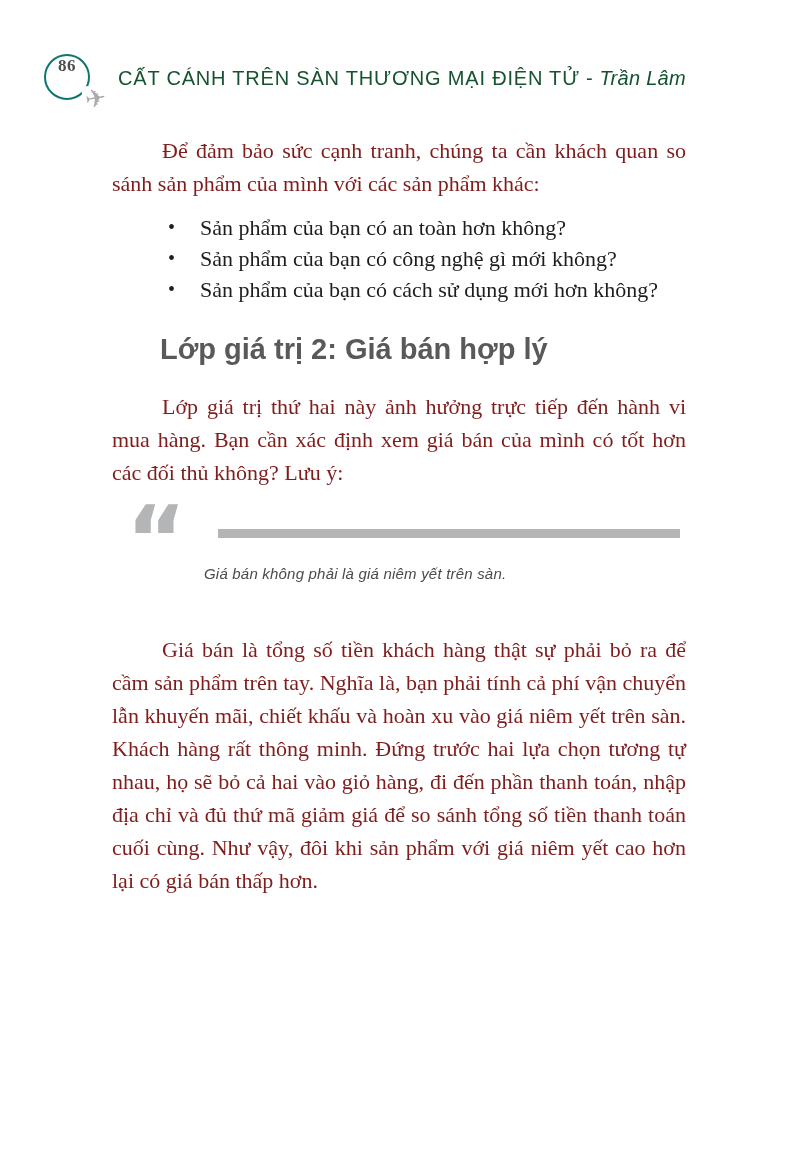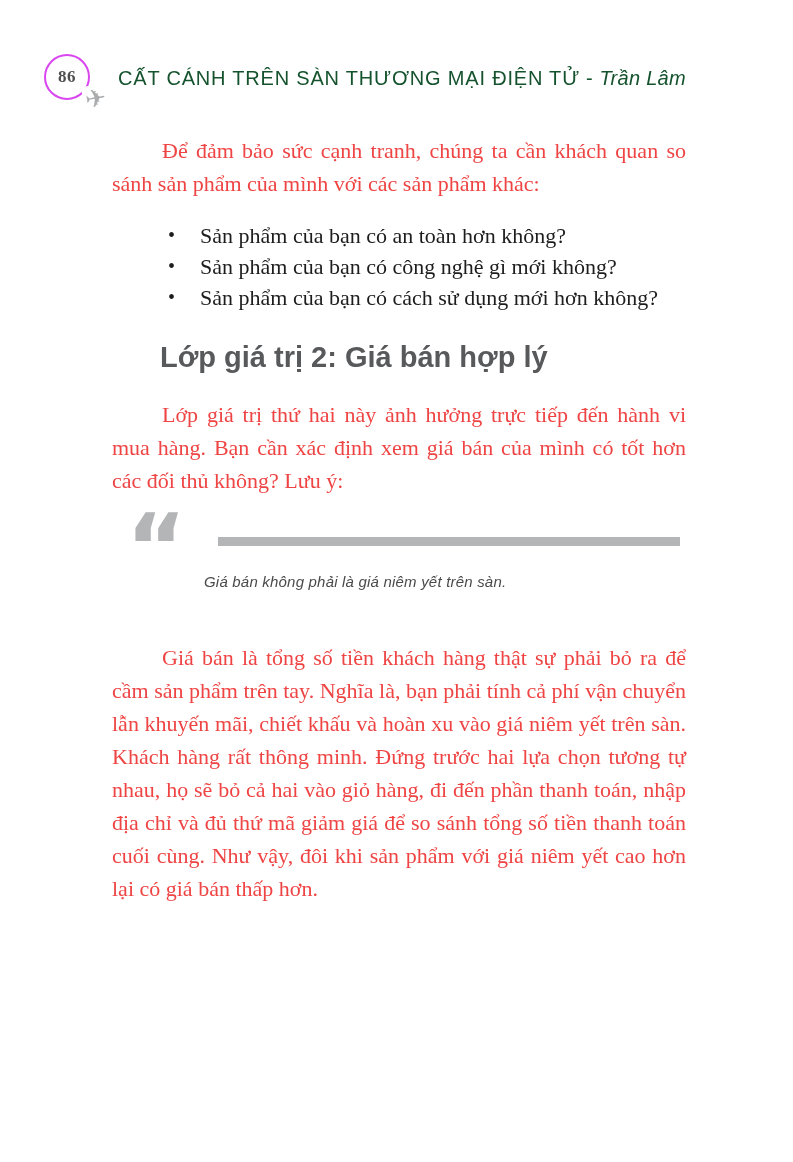--- a/index.html
+++ b/index.html
@@ -18,23 +18,23 @@
     position: absolute;
     top: 54px;
     left: 44px;
     display: flex;
     align-items: center;
   }
   .badge { position: relative; width: 48px; height: 48px; flex: 0 0 auto; }
   .badge-circle {
     box-sizing: border-box;
     width: 46px; height: 46px;
-    border: 2px solid #d946ef;
+    border: 2px solid #0f766e;
     border-radius: 50%;
-    display: flex; align-items: center; justify-content: center;
+    display: flex; align-items: flex-start; justify-content: center;
   }
   .badge-number {
     font-family: "Liberation Serif", serif;
     font-weight: bold;
     font-size: 17px;
     color: #4f4f4f;
     letter-spacing: 0.5px;
   }
   .plane {
     position: absolute;
@@ -63,27 +63,27 @@
   .content {
     position: absolute;
     left: 112px;
     top: 134px;
     width: 574px;
   }
   p.body {
     margin: 0;
     font-size: 22px;
     line-height: 33px;
-    color: #ef4444;
+    color: #7f1d1d;
     text-align: justify;
     text-indent: 50px;
   }
   ul.q-list {
     list-style: none;
-    margin: 20px 0 16px 0;
+    margin: 12px 0 16px 0;
     padding: 0;
   }
   ul.q-list li {
     position: relative;
     font-size: 22px;
     line-height: 31px;
     color: #1d1d1d;
     padding-left: 88px;
   }
   ul.q-list li::before {

